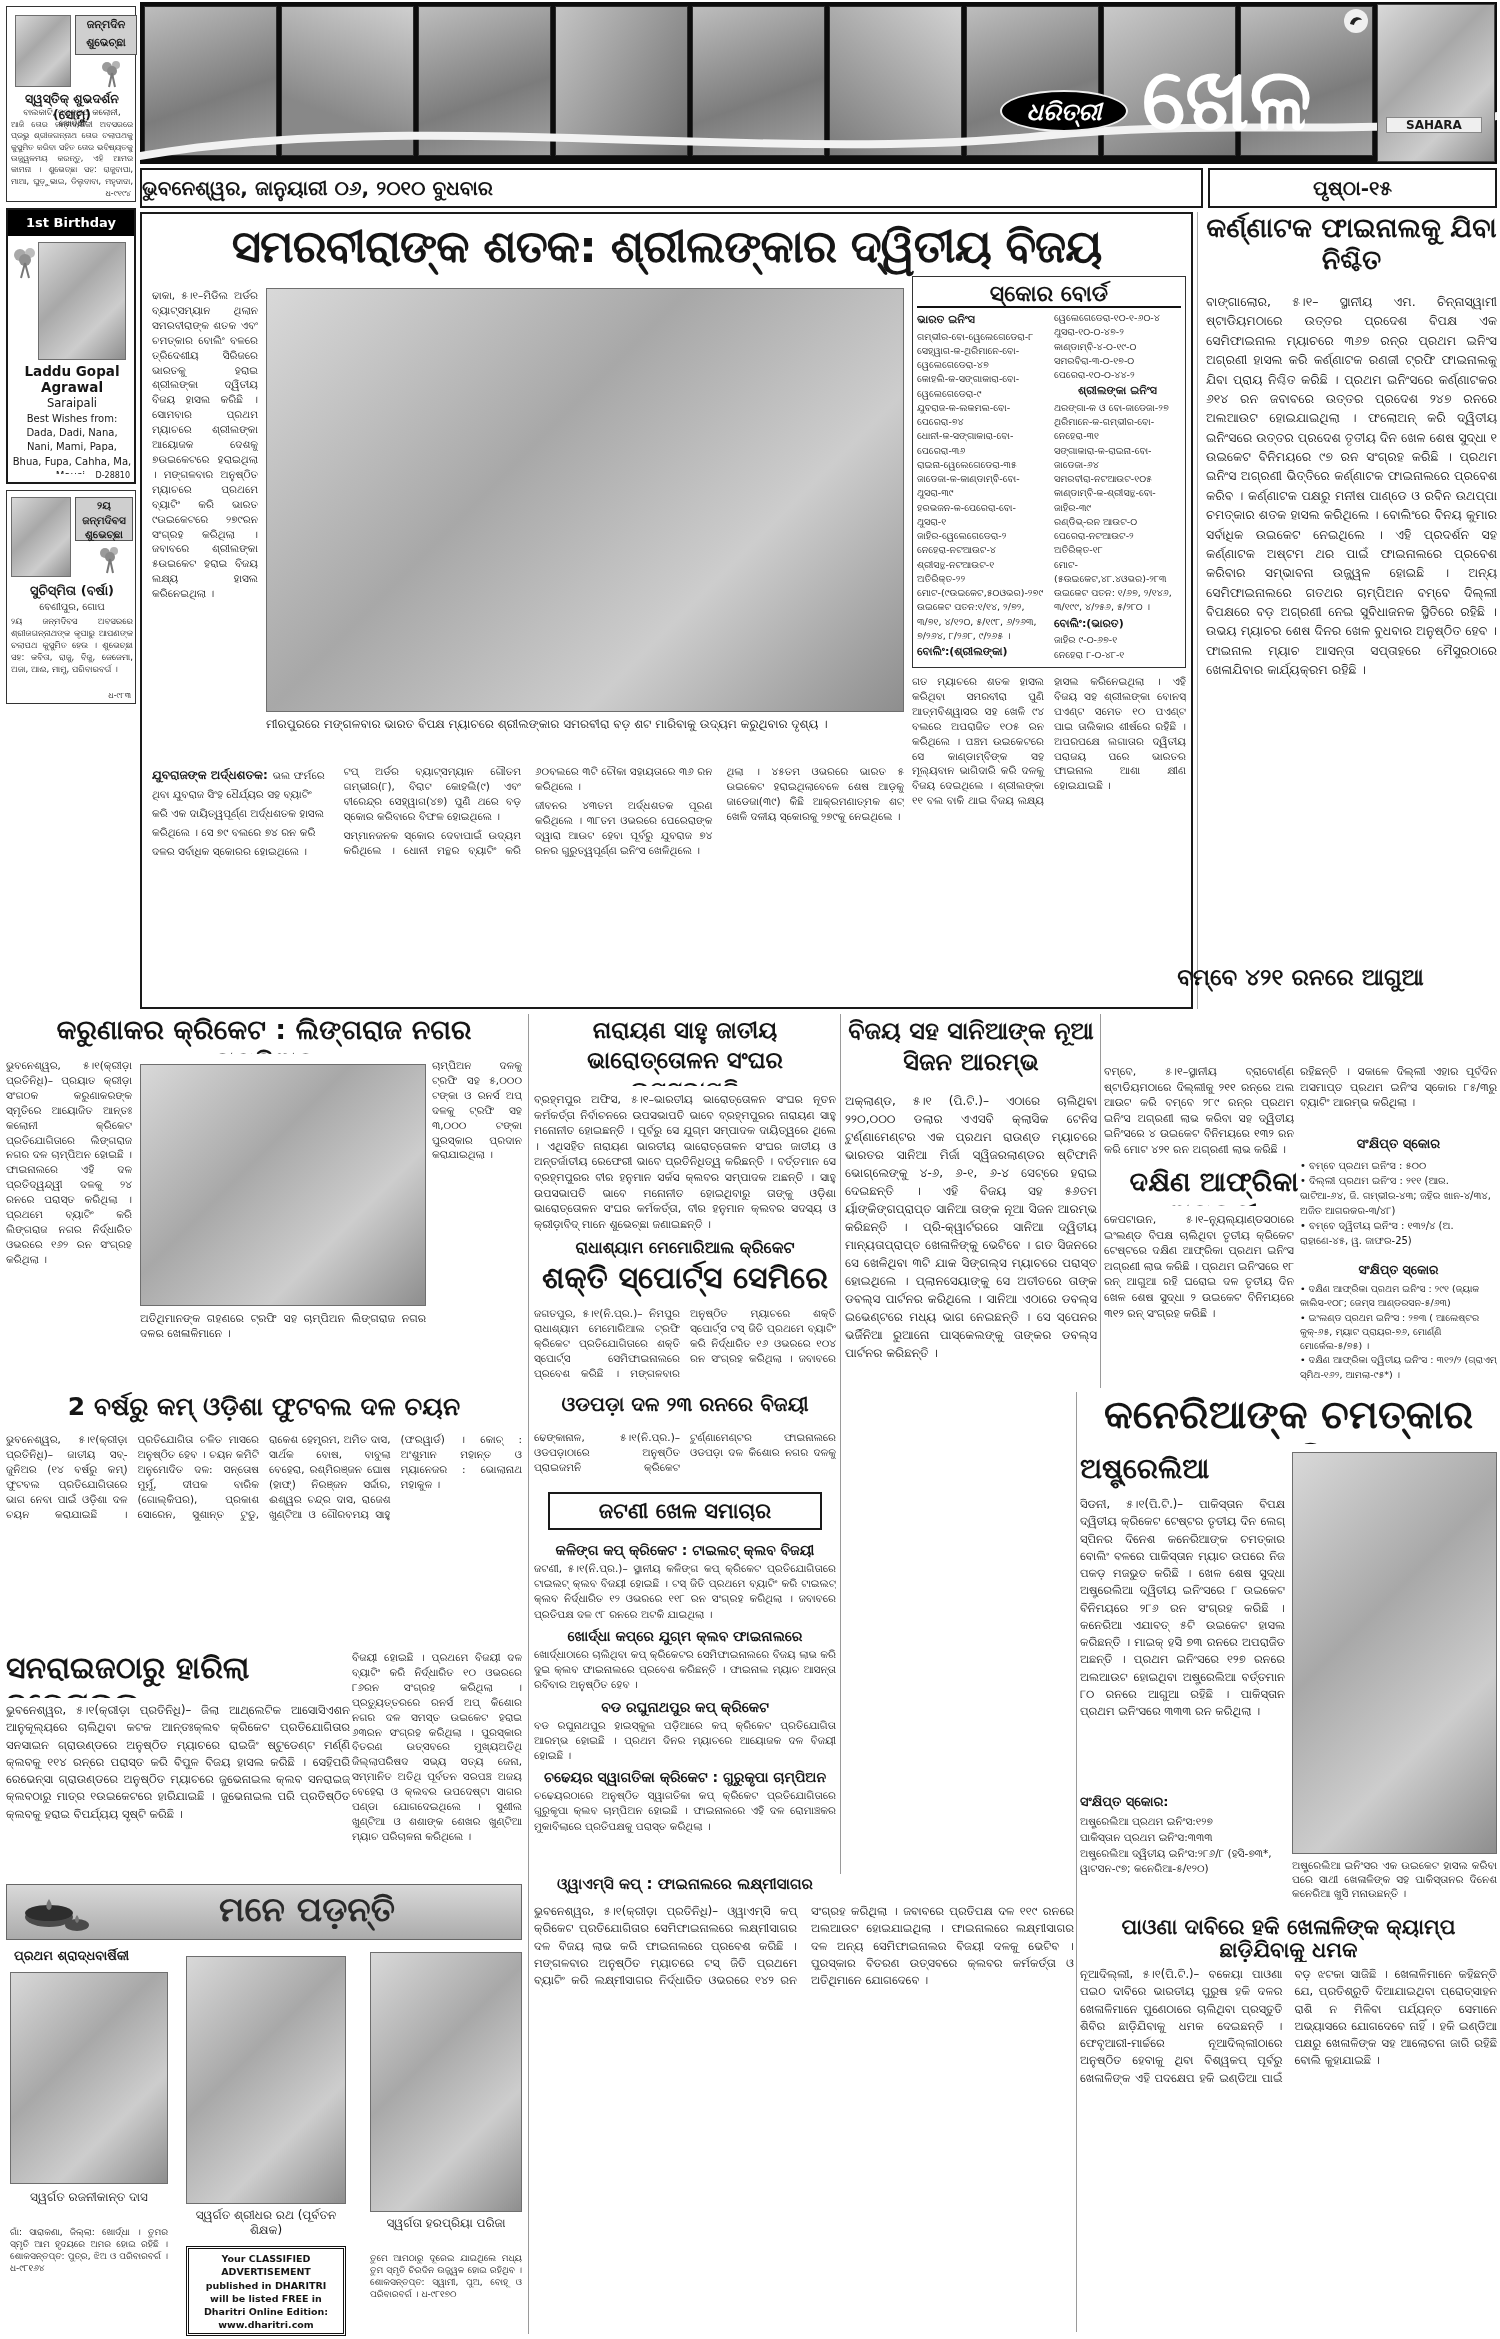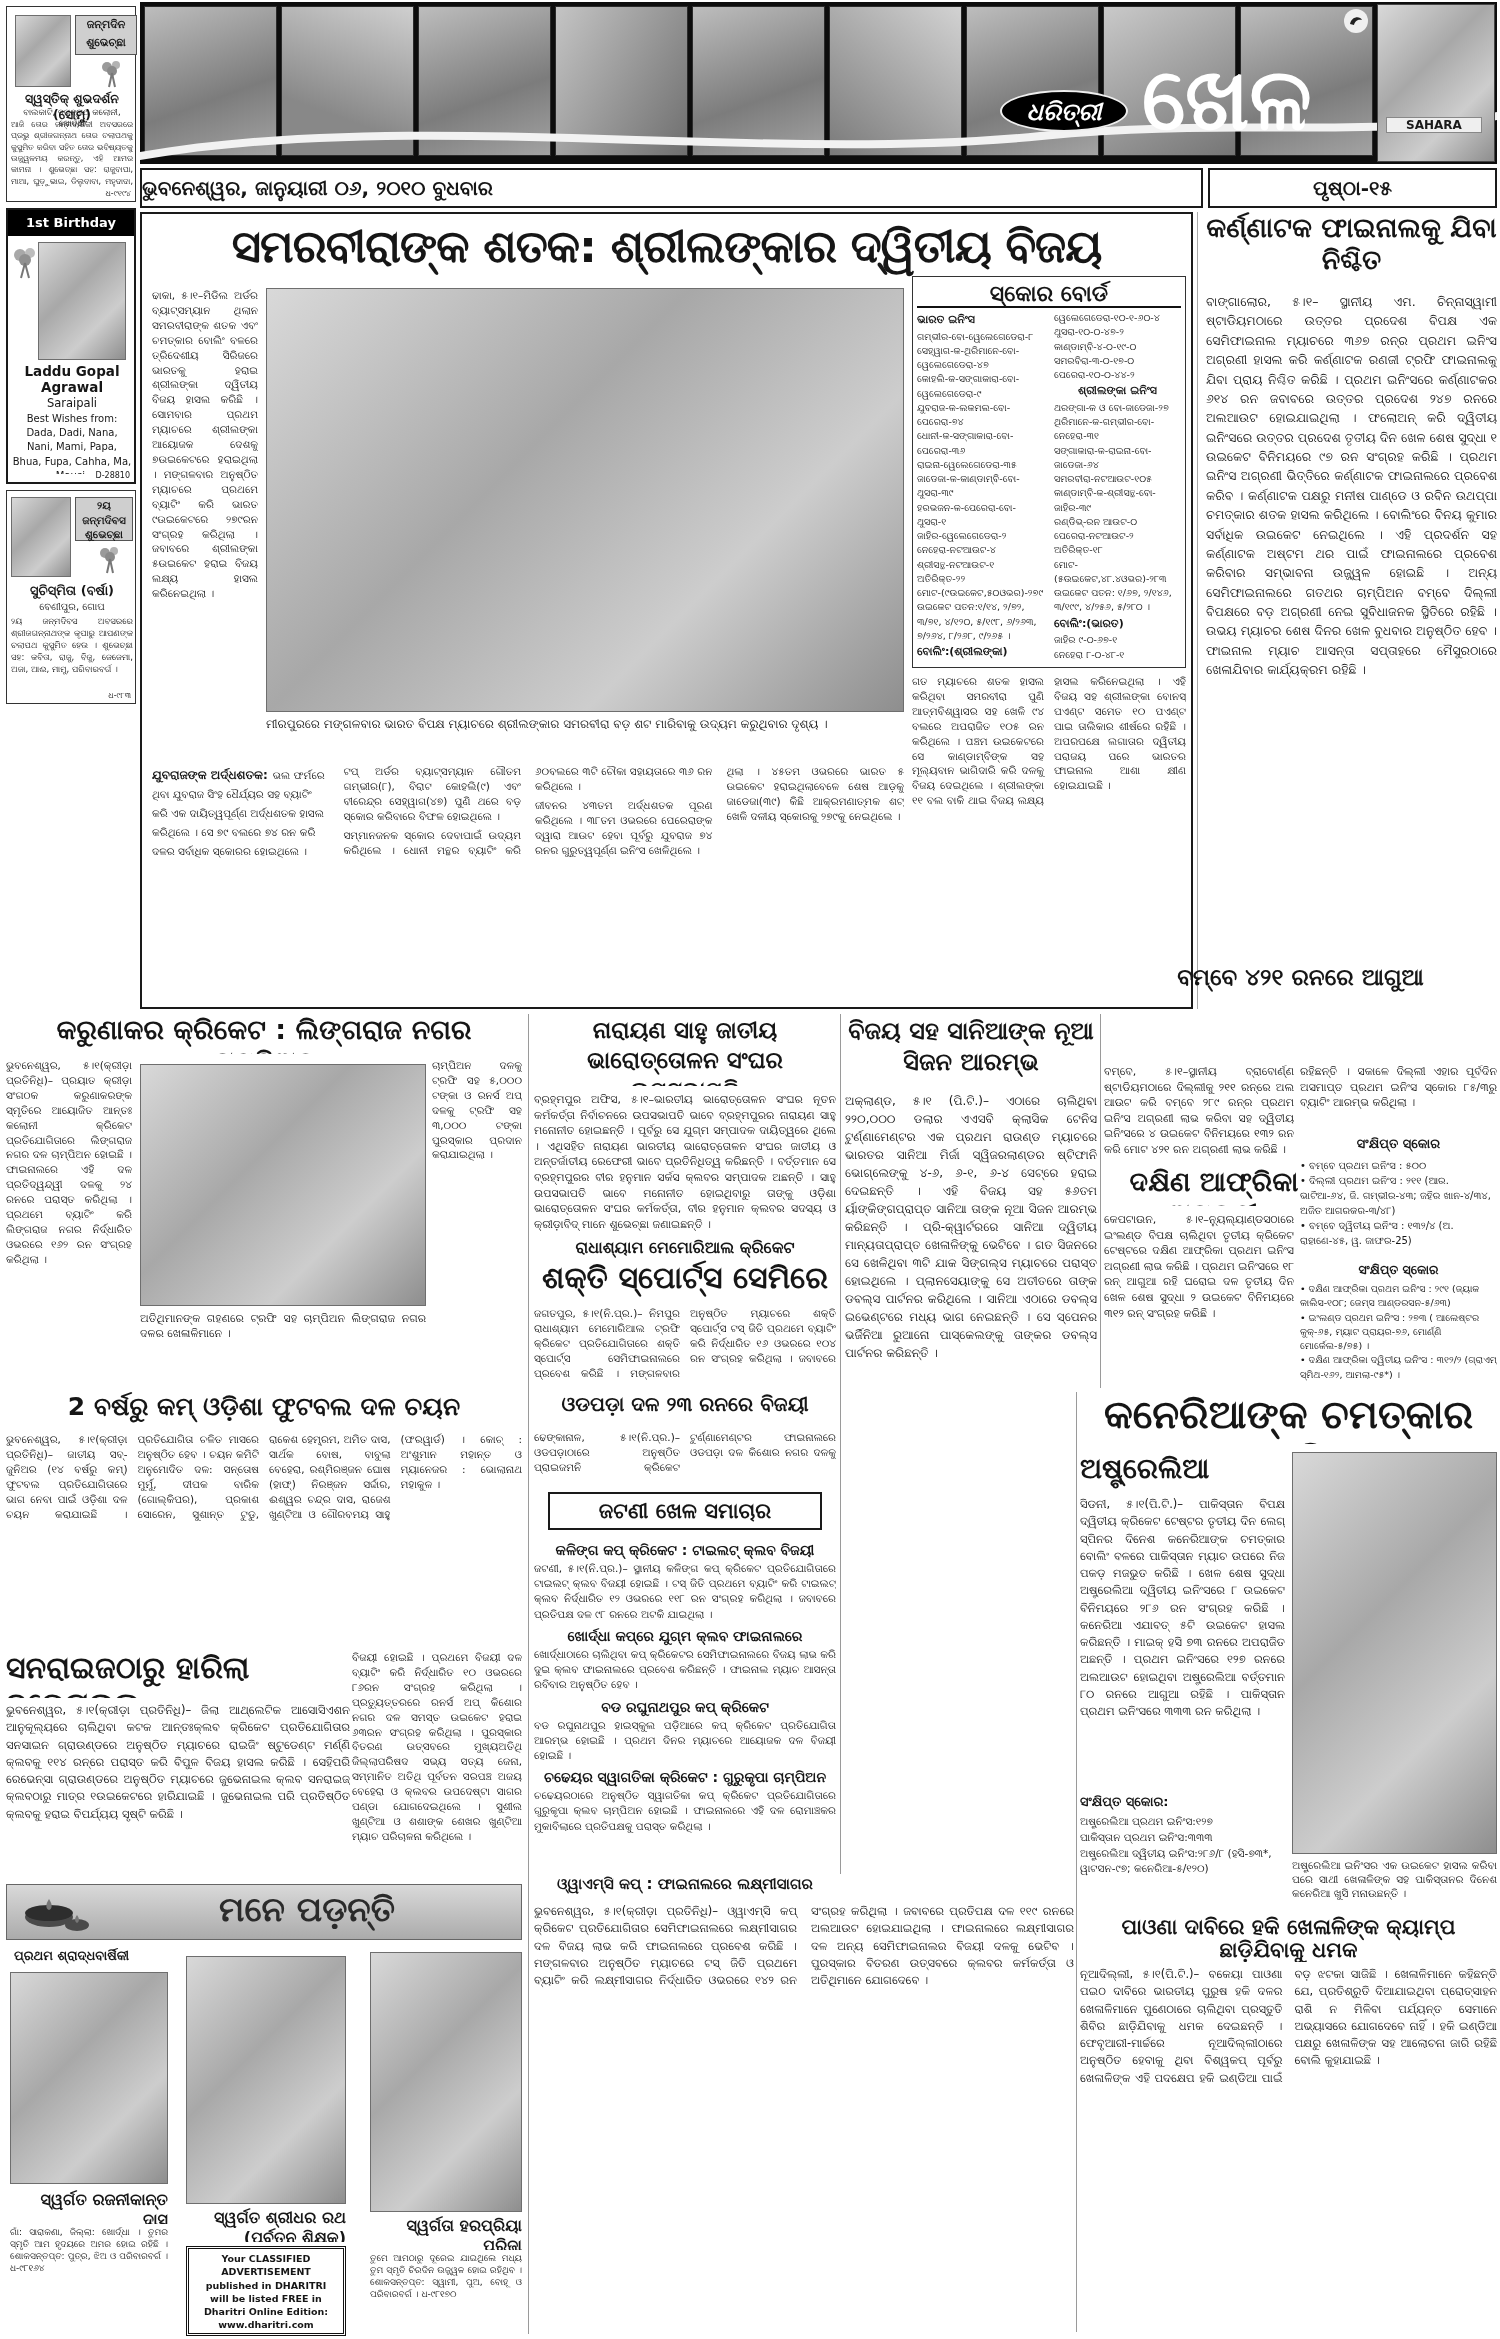--- a/index.html
+++ b/index.html
@@ -18,21 +18,21 @@
   .txt{line-height:1.42}
   ul{list-style:none}
   .sb-row{font-size:9.5px;line-height:1.5;white-space:normal}
   .sb-h{font-size:11px;font-weight:700;line-height:1.7}
   .sb-cols{columns:2;column-gap:10px}
   .score-li{font-size:10.5px;line-height:1.5}
   .jat-head{font-weight:700;font-size:14px;text-align:center;margin:6px 0 2px}
   .jat-body{font-size:10.5px;text-align:justify;line-height:1.45}
   .cap{font-style:normal;font-size:11px;line-height:1.35}
   .rule{background:#9a9a9a}
-  .obit-name{font-weight:700;font-size:16px;text-align:right;line-height:1.25}
+  .obit-name{font-weight:400;font-size:12px;text-align:center;line-height:1.25}
   .obit-lines{font-size:9px;text-align:justify;line-height:1.35}
 </style>
 </head>
 <body>
 
 <div id="page">
 
   <div class="abs bx1" style="left:6px;top:6px;width:130px;height:196px;padding:3px">
     <div class="abs ph" style="left:8px;top:8px;width:56px;height:72px"></div>
     <div class="abs c b" style="left:68px;top:8px;width:62px;height:40px;background:#cfcfcf;border:1px solid #555;font-size:11px;line-height:1.6">ଜନ୍ମଦିନ ଶୁଭେଚ୍ଛା</div>

